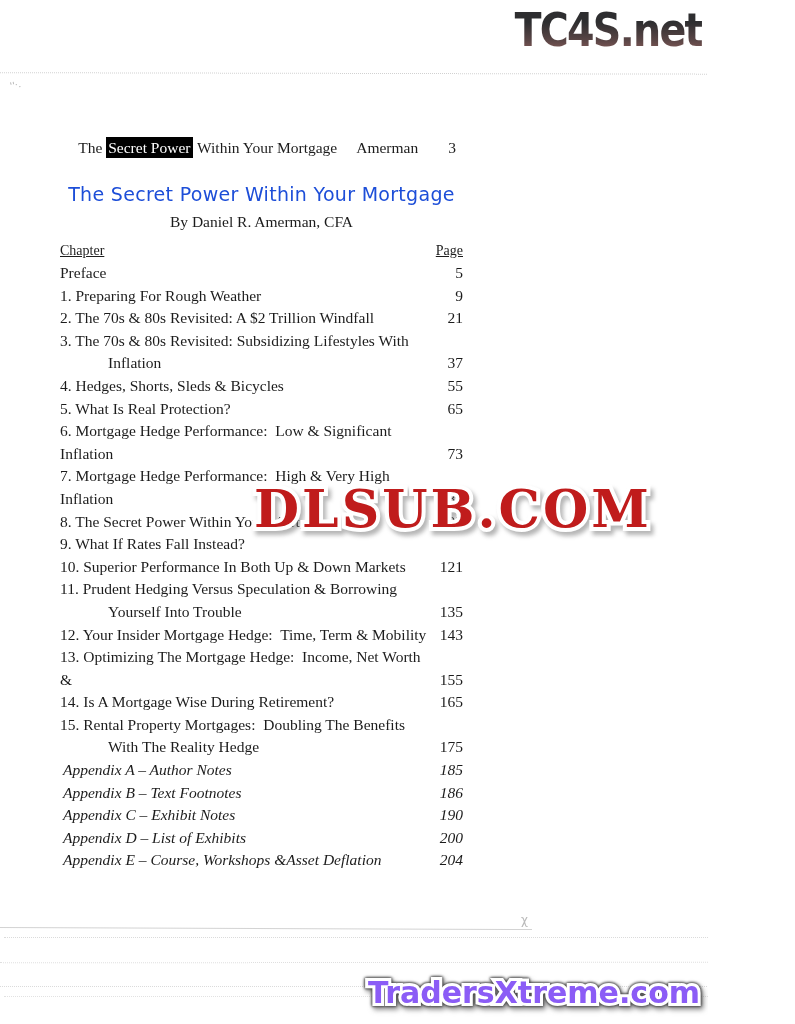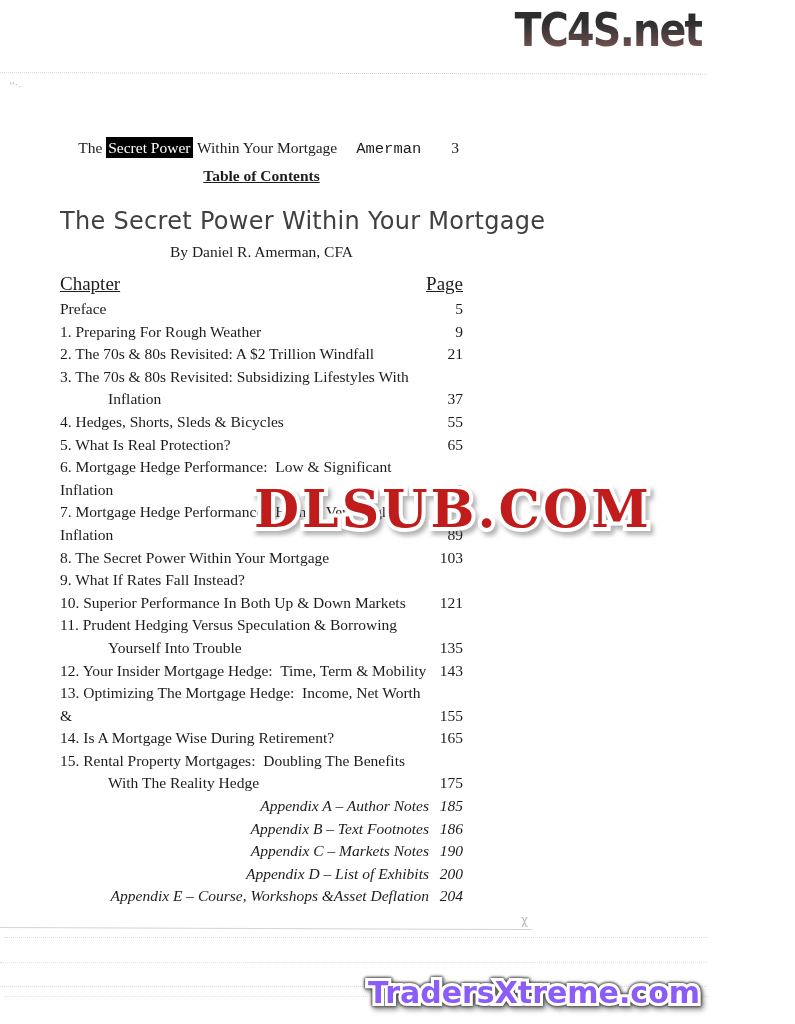--- a/index.html
+++ b/index.html
@@ -41,67 +41,66 @@
   .dotline { border-top:1px dotted #b9b9b9; height:0; }
   .grayline { border-top:1px solid #a8a8a8; height:0; }
   .speck { color:#a9a9a9; font-size:9px; font-family:"DejaVu Sans", sans-serif; }
 
   
   .running-header {
     position:absolute; left:63px; top:121px; width:680px;
     font-size:15.5px; white-space:pre;
   }
   .running-header .hl { background:#000000; color:#ffffff; padding:2px 3px 2px 2px; }
-  .running-header .author { margin-left:19px;font-family:Liberation Mono, monospace; }
+  .running-header .author { margin-left:19px; }
   .running-header .pageno { margin-left:30px; }
 
   
   .toc { position:absolute; left:60px; top:167px; width:403px; }
   .toc-heading {
     text-align:center; font-weight:bold; font-size:15.5px;
     text-decoration:underline; margin:0 0 0 0;
   }
   .book-title {
     text-align:center; font-family:"DejaVu Sans", sans-serif;
-    font-size:24px; letter-spacing:0.3px; color:#404040;
-    margin-top:22px; white-space:nowrap;
+    font-size:19px; letter-spacing:0.3px; color:#1d4ed8;
+    margin-top:16px; white-space:nowrap;
   }
   .byline { text-align:center; font-size:15.5px; margin-top:8px; }
   .cols {
     display:flex; justify-content:space-between; margin-top:12px;
-    font-size:19px;
+    font-size:14px;
   }
   .cols span { text-decoration:underline; }
   .entries { margin-top:3px; }
   .entry { display:flex; justify-content:space-between; align-items:flex-end; }
   .entry-lines { flex:1 1 auto; font-size:15.5px; line-height:22.6px; }
   .entry-line { white-space:pre-wrap; }
   .entry-line.cont { padding-left:48px; }
   .entry-page {
     flex:0 0 34px; text-align:right; font-size:15.5px; line-height:22.6px;
   }
   .entry.italic .entry-lines, .entry.italic .entry-page { font-style:italic; }
-  .entry.italic .entry-line { padding-left:3px;text-align:right; }
+  .entry.italic .entry-line { padding-left:3px; }
 </style>
 </head>
 <body>
 
 <div class="page">
 
   <div class="tc4s">TC4S.net</div>
 
   <div class="artifact dotline" style="left:0; top:73px; width:795px; opacity:.65; transform:rotate(0.12deg);"></div>
   <div class="artifact speck" style="left:10px; top:80px; transform:rotate(-12deg);">''·․</div>
 
   <div class="running-header">
     <span>The </span><span class="hl">Secret Power</span><span> Within Your Mortgage</span><span class="author">Amerman</span><span class="pageno">3</span>
   </div>
 
   <div class="toc">
-    <div class="toc-heading">Table of Contents</div>
     <div class="book-title">The Secret Power Within Your Mortgage</div>
     <div class="byline">By Daniel R. Amerman, CFA</div>
     <div class="cols">
       <span>Chapter</span>
       <span>Page</span>
     </div>
     <div class="entries" id="toc-entries">
         <div class="entry">
           <div class="entry-lines">
             <div class="entry-line">Preface</div>
@@ -208,21 +207,21 @@
           <div class="entry-page">185</div>
         </div>
         <div class="entry italic">
           <div class="entry-lines">
             <div class="entry-line">Appendix B – Text Footnotes</div>
           </div>
           <div class="entry-page">186</div>
         </div>
         <div class="entry italic">
           <div class="entry-lines">
-            <div class="entry-line">Appendix C – Markets Notes</div>
+            <div class="entry-line">Appendix C – Exhibit Notes</div>
           </div>
           <div class="entry-page">190</div>
         </div>
         <div class="entry italic">
           <div class="entry-lines">
             <div class="entry-line">Appendix D – List of Exhibits</div>
           </div>
           <div class="entry-page">200</div>
         </div>
         <div class="entry italic">

